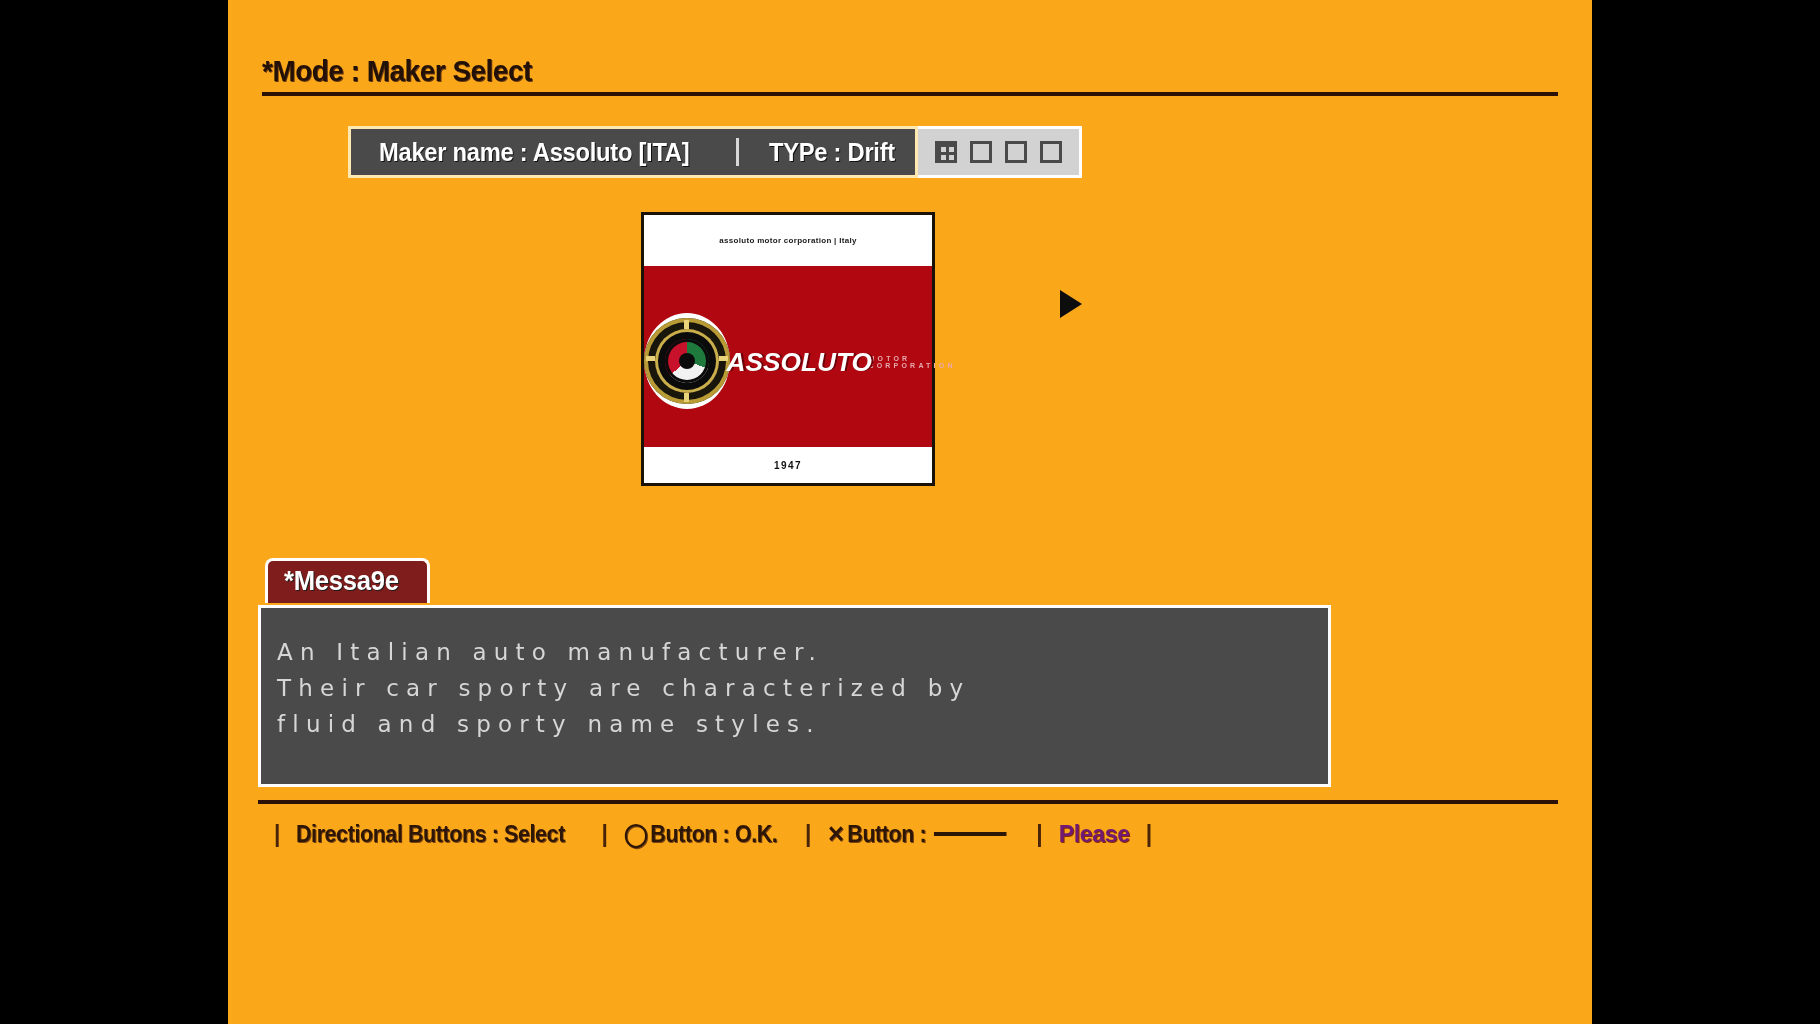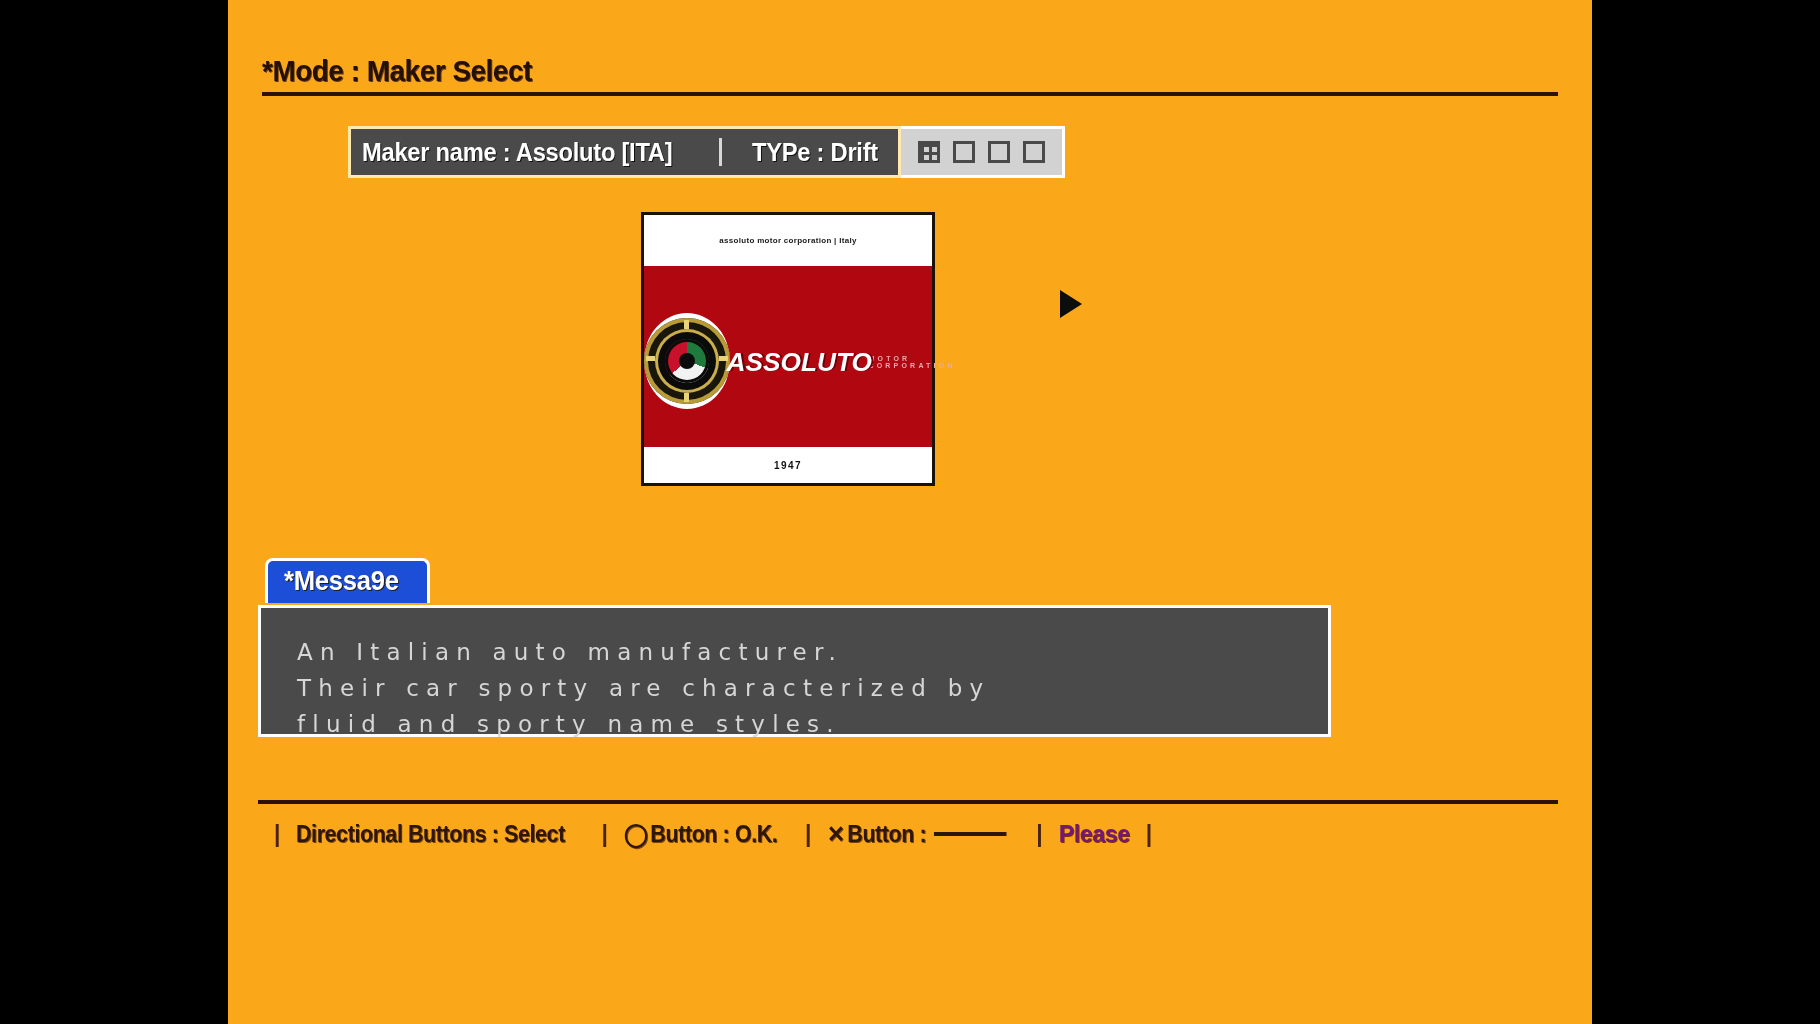--- a/index.html
+++ b/index.html
@@ -53,21 +53,21 @@
     left:120px; top:126px;
     height:52px;
     display:flex;
     align-items:stretch;
   }
   #info-panel {
     background:#4a4a4a;
     border:3px solid #ffe9b0;
     display:flex;
     align-items:center;
-    padding:0 14px 0 11px;
+    padding:0 14px 0 28px;
     height:52px;
   }
   .info-text {
     color:#ffffff;
     font-size:25px;
     font-weight:bold;
     letter-spacing:-0.3px;
     white-space:nowrap;
     text-shadow:1px 1px 0 #111;
     transform:scaleX(0.95);
@@ -212,45 +212,45 @@
     width:0;height:0;
     border-left:22px solid #0d0d0d;
     border-top:14px solid transparent;
     border-bottom:14px solid transparent;
   }
 
   
   #msg-tab {
     position:absolute;
     left:37px; top:558px;
-    background:#1d4ed8;
+    background:#7f1d1d;
     border:3px solid #ffffff;
     border-bottom:none;
     border-radius:8px 8px 0 0;
     padding:5px 22px 6px 16px;
     z-index:3;
   }
   #msg-tab-label {
     color:#ffffff;
     font-size:27px;
     font-weight:bold;
     letter-spacing:-0.3px;
     text-shadow:1px 1px 0 #1d1d1d;
     white-space:nowrap;
     transform:scaleX(0.95);
     transform-origin:left center;
     display:inline-block;
   }
   #msg-box {
     position:absolute;
     left:30px; top:605px;
-    width:1073px; height:132px;
+    width:1073px; height:182px;
     background:#4a4a4a;
     border:3px solid #ffffff;
-    padding:26px 0 0 36px;
+    padding:26px 0 0 16px;
     z-index:2;
   }
   .msg-line {
     color:#d6d6d6;
     font-size:23px;
     letter-spacing:7.2px;
     line-height:36px;
     white-space:nowrap;
     font-family:"DejaVu Sans", sans-serif;
   }

